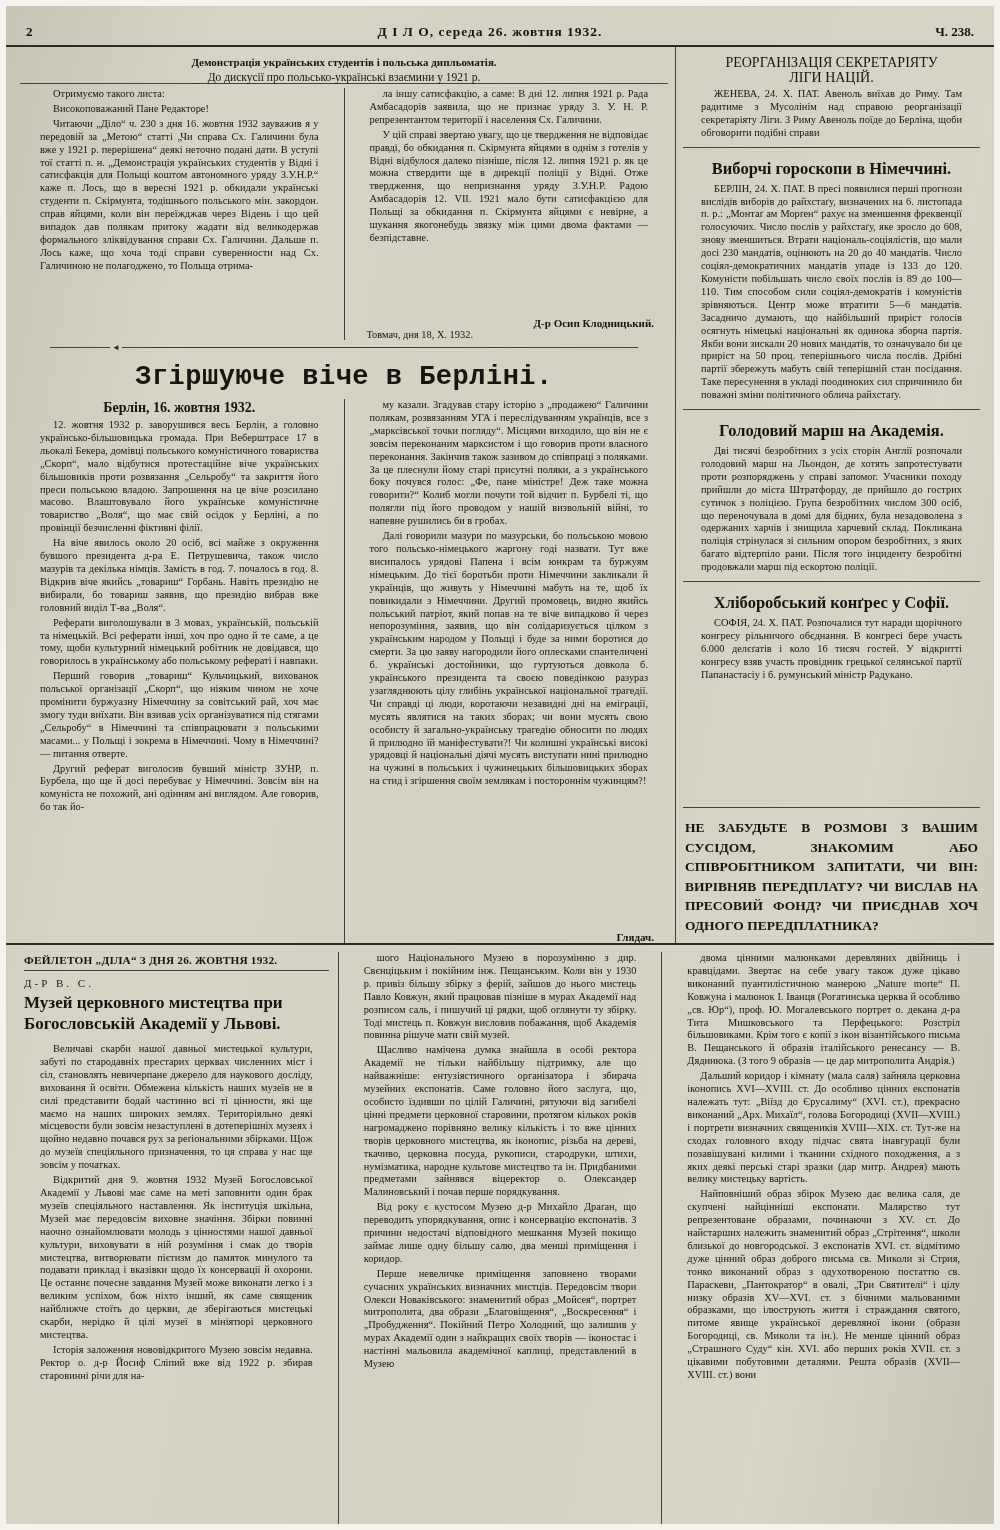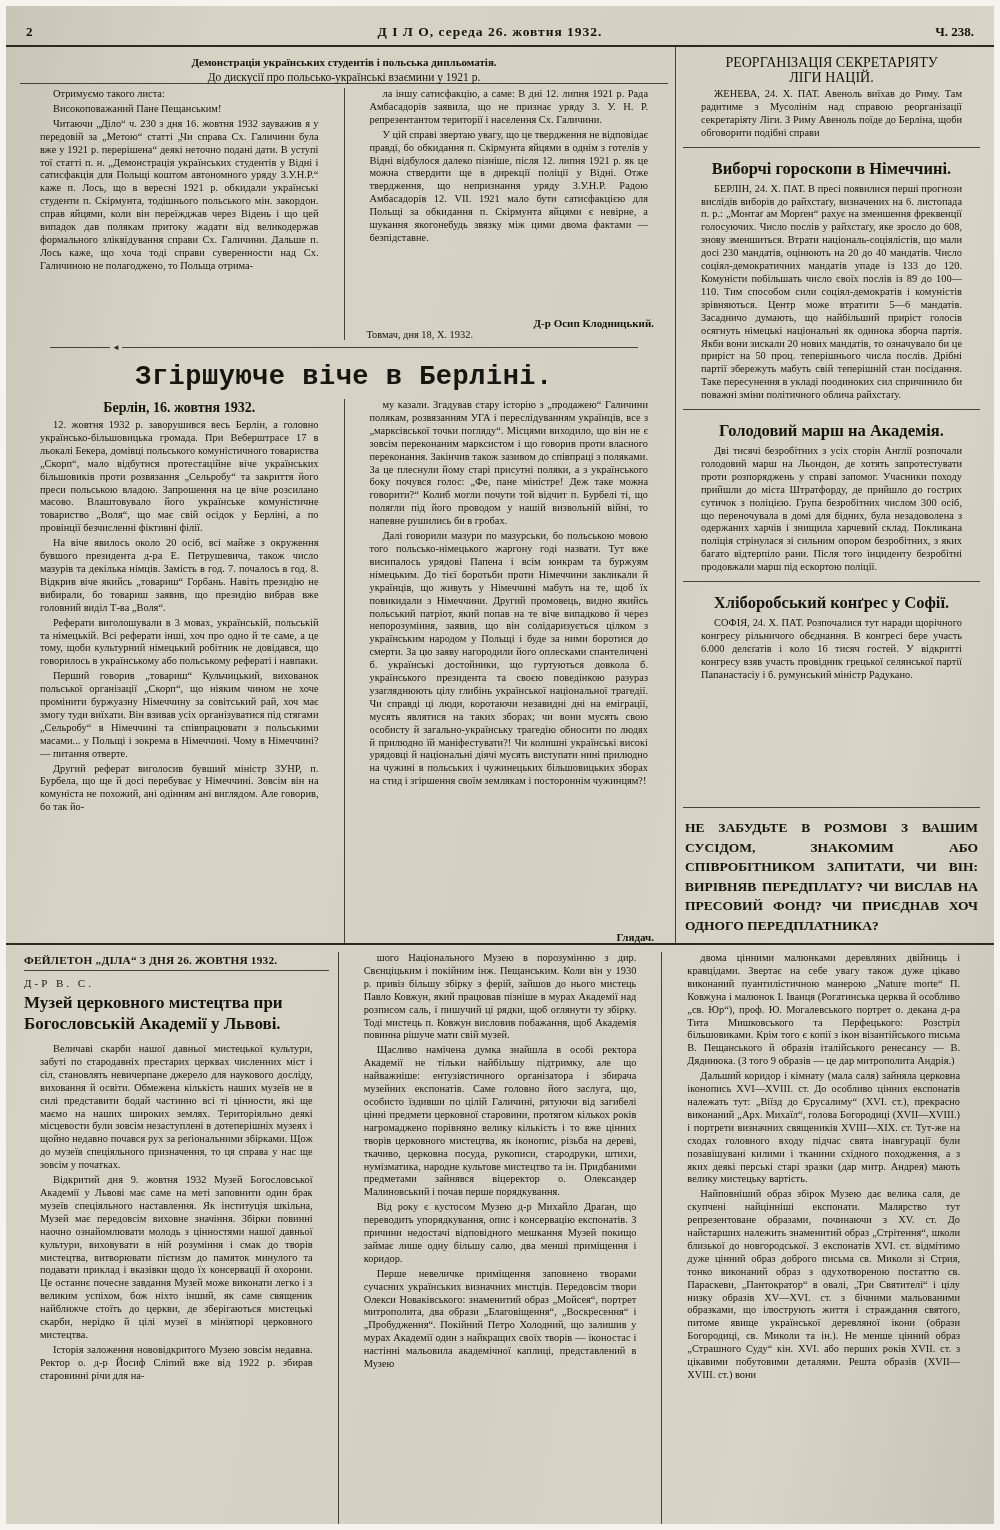--- a/index.html
+++ b/index.html
@@ -68,21 +68,21 @@
 
   <div class="content">
 
     <section class="left-sec">
       <h2 class="ltr-title">Демонстрація українських студентів і польська дипльоматія.</h2>
       <div class="ltr-sub">До дискусії про польсько-українські взаємини у 1921 р.</div>
       <div class="cols2 ltr-cols">
         <div class="col">
           <div class="fill">
               <p>Отримуємо такого листа:</p>
-              <p>Високоповажаний Пане Пещанським!</p>
+              <p>Високоповажаний Пане Редакторе!</p>
               <p>Читаючи „Діло“ ч. 230 з дня 16. жовтня 1932 зауважив я у передовій за „Метою“ статті „Чи справа Сх. Галичини була вже у 1921 р. перерішена“ деякі неточно подані дати. В уступі тої статті п. н. „Демонстрація українських студентів у Відні і сатисфакція для Польщі коштом автономного уряду З.У.Н.Р.“ каже п. Лось, що в вересні 1921 р. обкидали українські студенти п. Скірмунта, тодішнього польського мін. закордон. справ яйцями, коли він переїжджав через Відень і що цей випадок дав полякам притоку жадати від великодержав формального зліквідування справи Сх. Галичини. Дальше п. Лось каже, що хоча тоді справи суверенности над Сх. Галичиною не полагоджено, то Польща отрима-</p>
             </div>
         </div>
         <div class="colrule"></div>
         <div class="col">
           <div class="fill">
               <p>ла іншу сатисфакцію, а саме: В дні 12. липня 1921 р. Рада Амбасадорів заявила, що не признає уряду З. У. Н. Р. репрезентантом території і населення Сх. Галичини.</p>
               <p>У цій справі звертаю увагу, що це твердження не відповідає правді, бо обкидання п. Скірмунта яйцями в однім з готелів у Відні відбулося далеко пізніше, після 12. липня 1921 р. як це можна ствердити ще в дирекції поліції у Відні. Отже твердження, що непризнання уряду З.У.Н.Р. Радою Амбасадорів 12. VII. 1921 мало бути сатисфакцією для Польщі за обкидання п. Скірмунта яйцями є невірне, а шукання якогонебудь звязку між цими двома фактами — безпідставне.</p>
             </div>
           <div class="sig-right">Д-р Осип Клодницький.</div>

